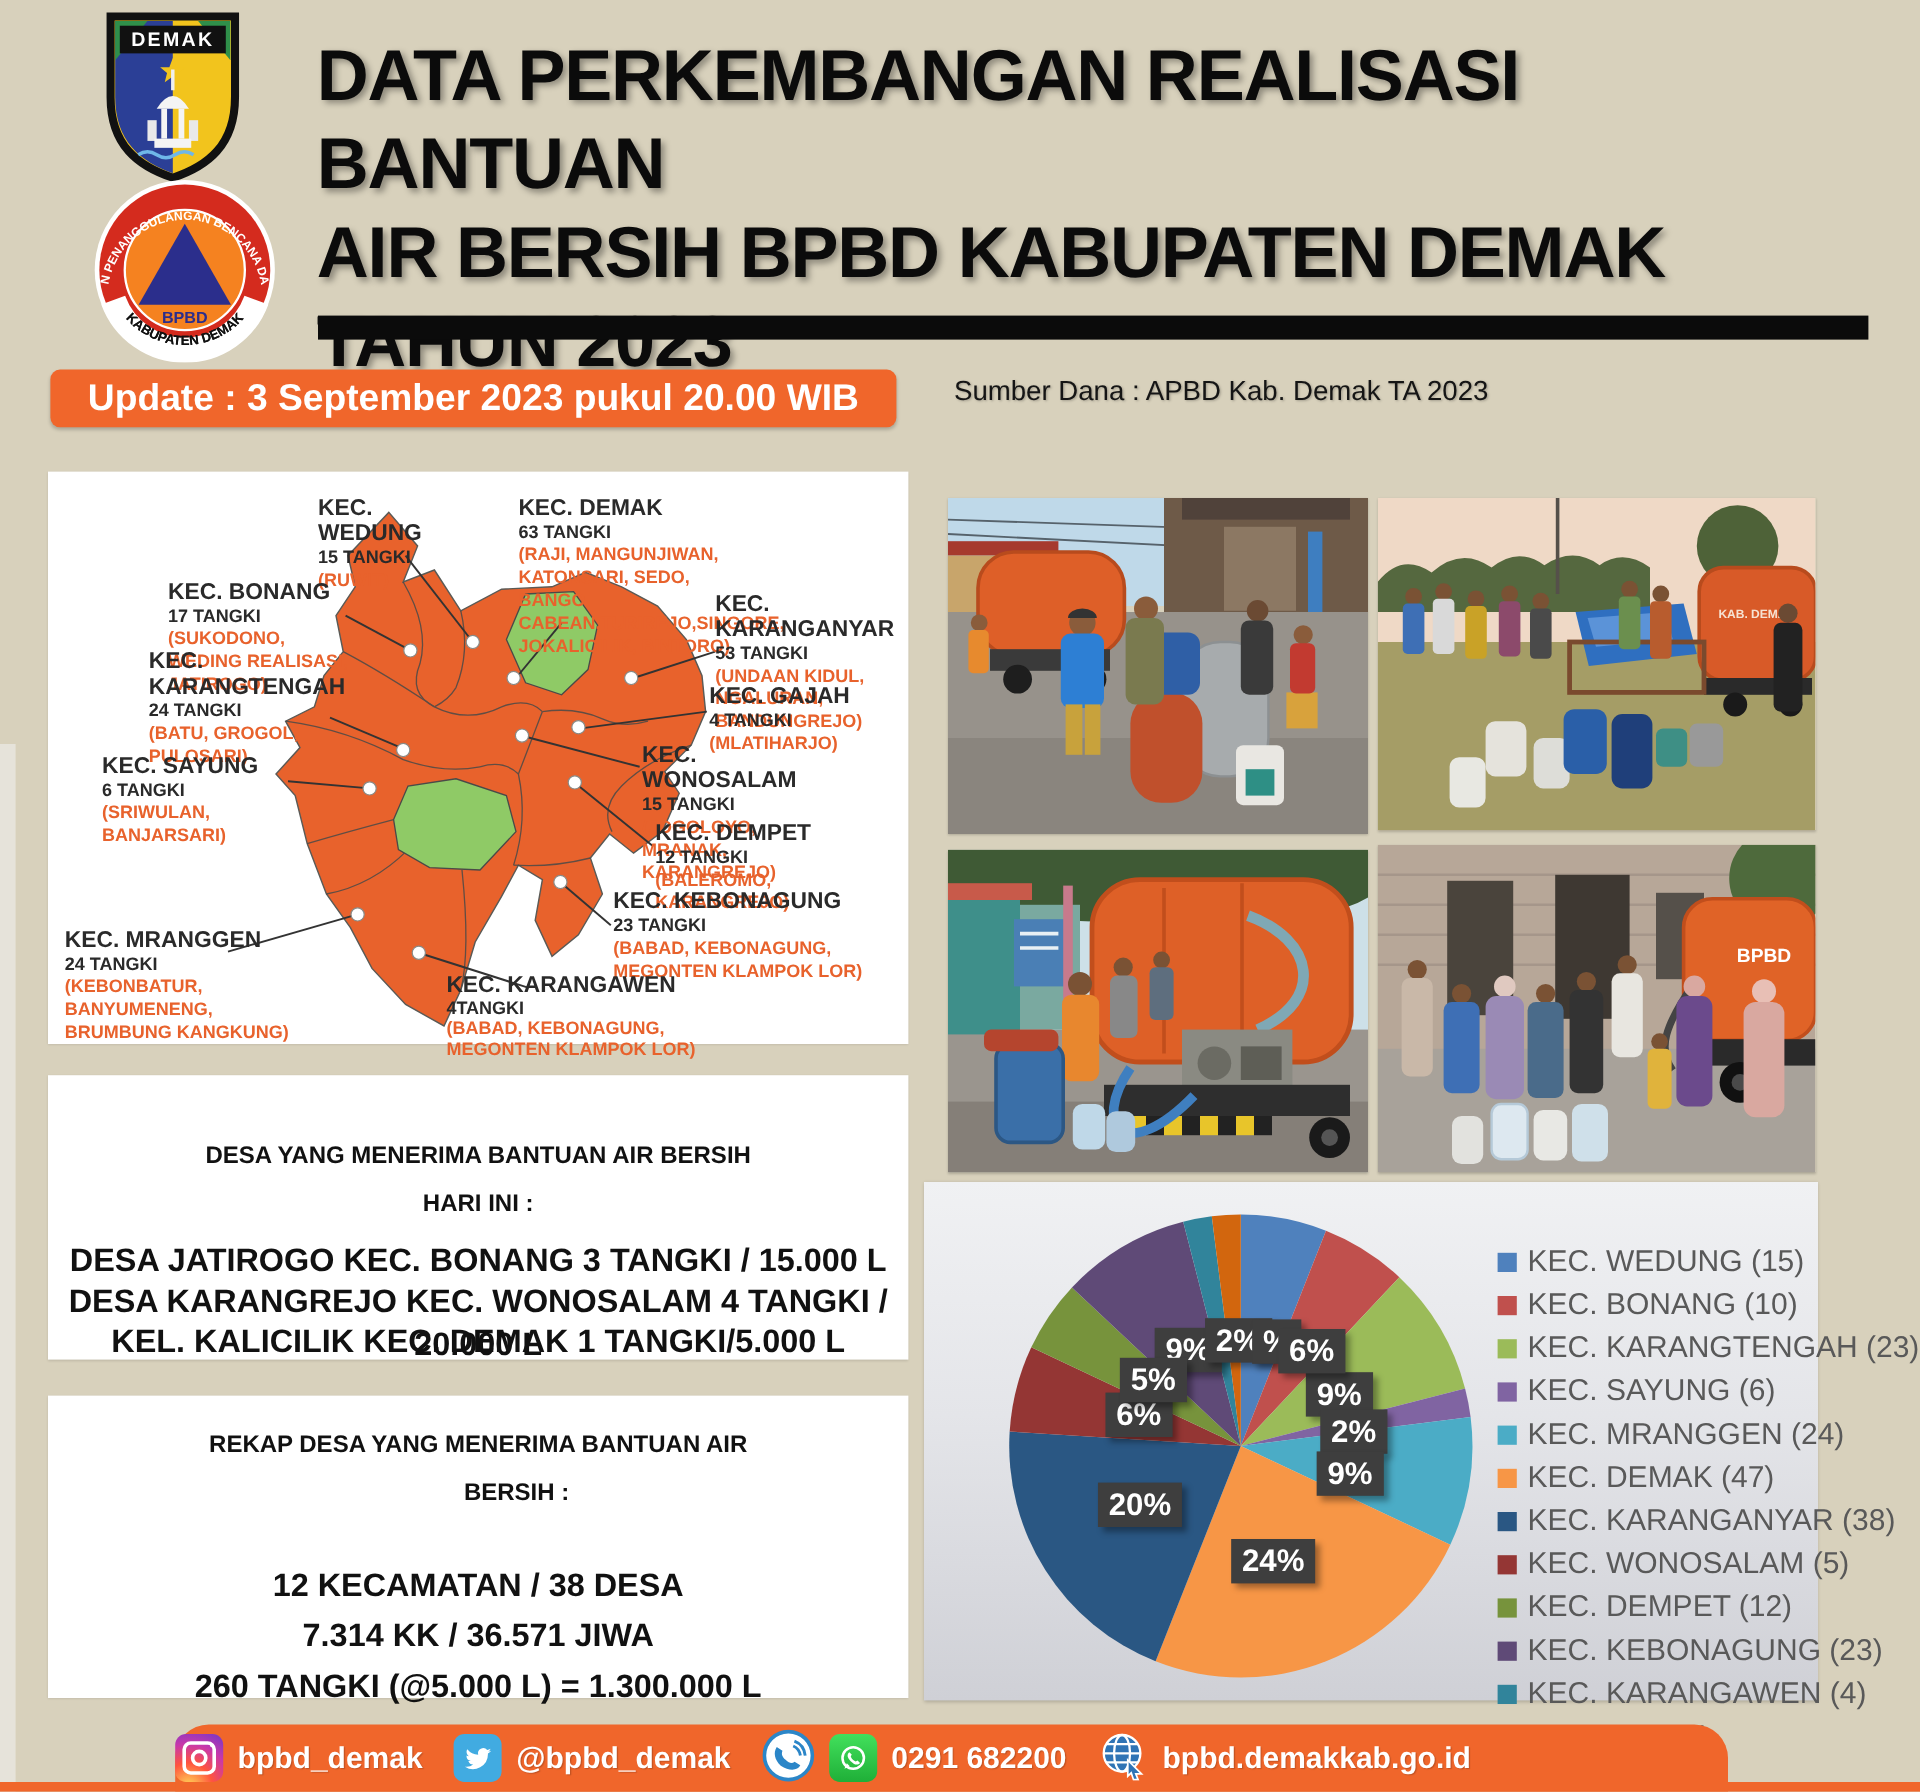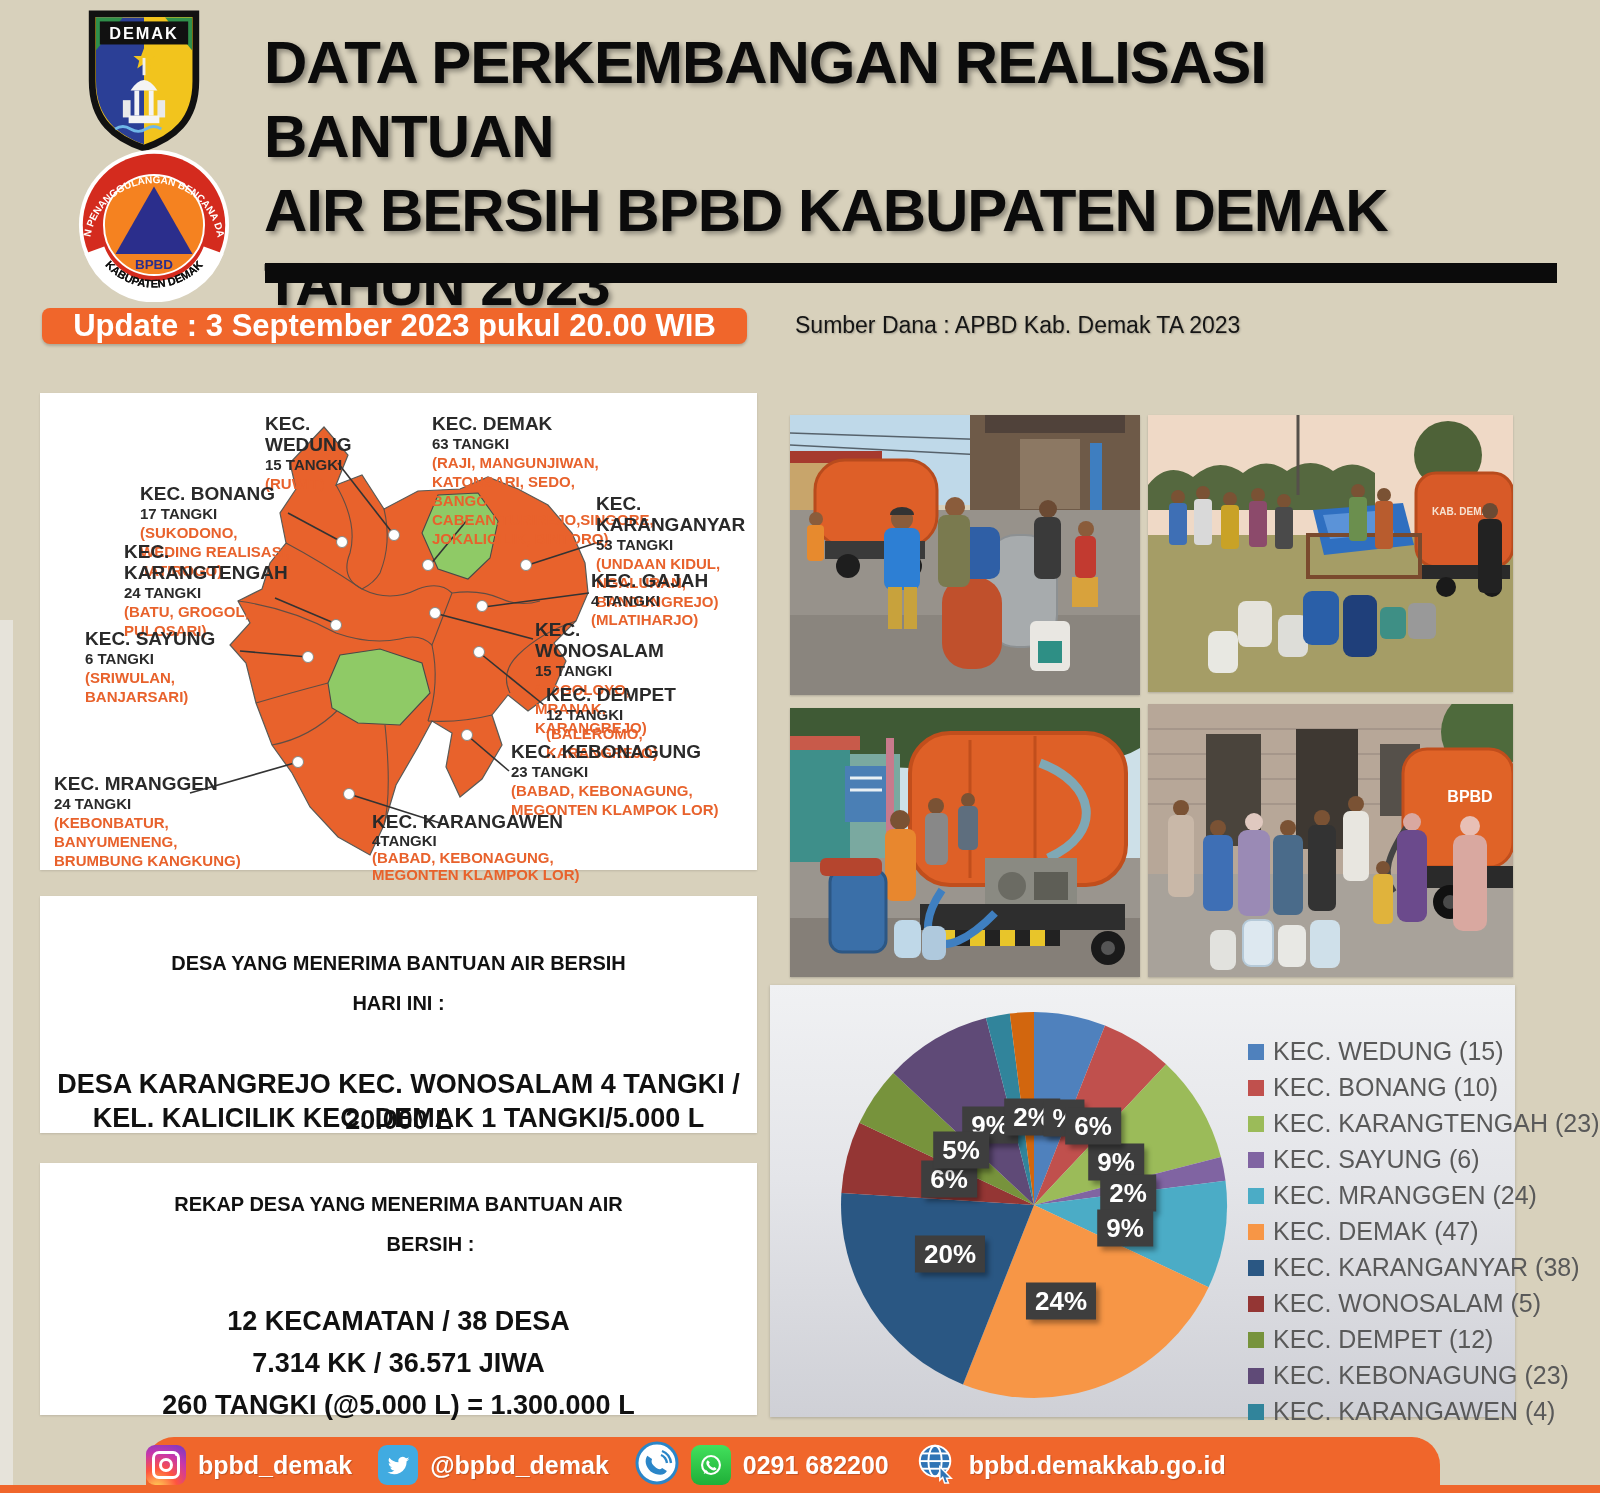--- a/index.html
+++ b/index.html
@@ -10,21 +10,21 @@
   }
   .abs{position:absolute;}
   
   .title{
     left:264px;top:26px;width:1300px;
     font-size:60px;font-weight:bold;letter-spacing:-1px;line-height:74px;
     color:#0B0B0B;text-shadow:3px 3px 5px rgba(0,0,0,.35);
   }
   .title-underline{left:265px;top:263px;width:1292px;height:20px;background:#0B0B0B;}
   .update-banner{
-    left:42px;top:308px;width:705px;height:36px;background:#F0662B;border-radius:8px;
+    left:42px;top:308px;width:705px;height:48px;background:#F0662B;border-radius:8px;
     color:#FFFFFF;font-size:31px;font-weight:600;display:flex;align-items:center;justify-content:center;
     box-shadow:0 2px 3px rgba(0,0,0,.2);
   }
   .funding{
     left:795px;top:312px;width:700px;font-size:23px;font-weight:normal;color:#151515;
     text-shadow:1px 1px 2px rgba(0,0,0,.25);
   }
   
   .panel{background:#ffffff;box-shadow:0 1px 2px rgba(0,0,0,.12);}
   .map-panel{left:40px;top:393px;width:717px;height:477px;}
@@ -499,20 +499,21 @@
       <div class="legend-item">
         <span class="sw" style="background: rgb(210, 102, 14);"></span>
         <span class="lb">KEC. GAJAH</span>
       </div>
     </div>
 </div>
 
 <div class="abs panel today-box">
   <div class="abs box-title" style="top:48px;">DESA YANG MENERIMA BANTUAN AIR BERSIH</div>
   <div class="abs box-title" style="top:88px;">HARI INI :</div>
+  <div class="abs box-line" style="top:136px;">DESA JATIROGO KEC. BONANG 3 TANGKI / 15.000 L</div>
   <div class="abs box-line" style="top:170px;">DESA KARANGREJO KEC. WONOSALAM 4 TANGKI / 20.000 L</div>
   <div class="abs box-line" style="top:204px;">KEL. KALICILIK KEC. DEMAK 1 TANGKI/5.000 L</div>
 </div>
 
 <div class="abs panel recap-box">
   <div class="abs box-title" style="top:22px;">REKAP DESA YANG MENERIMA BANTUAN AIR</div>
   <div class="abs box-title" style="top:62px;margin-left:32px;">BERSIH :</div>
   <div class="abs box-line" style="top:140px;">12 KECAMATAN / 38 DESA</div>
   <div class="abs box-line" style="top:182px;">7.314 KK / 36.571 JIWA</div>
   <div class="abs box-line" style="top:224px;">260 TANGKI (@5.000 L) = 1.300.000 L</div>

